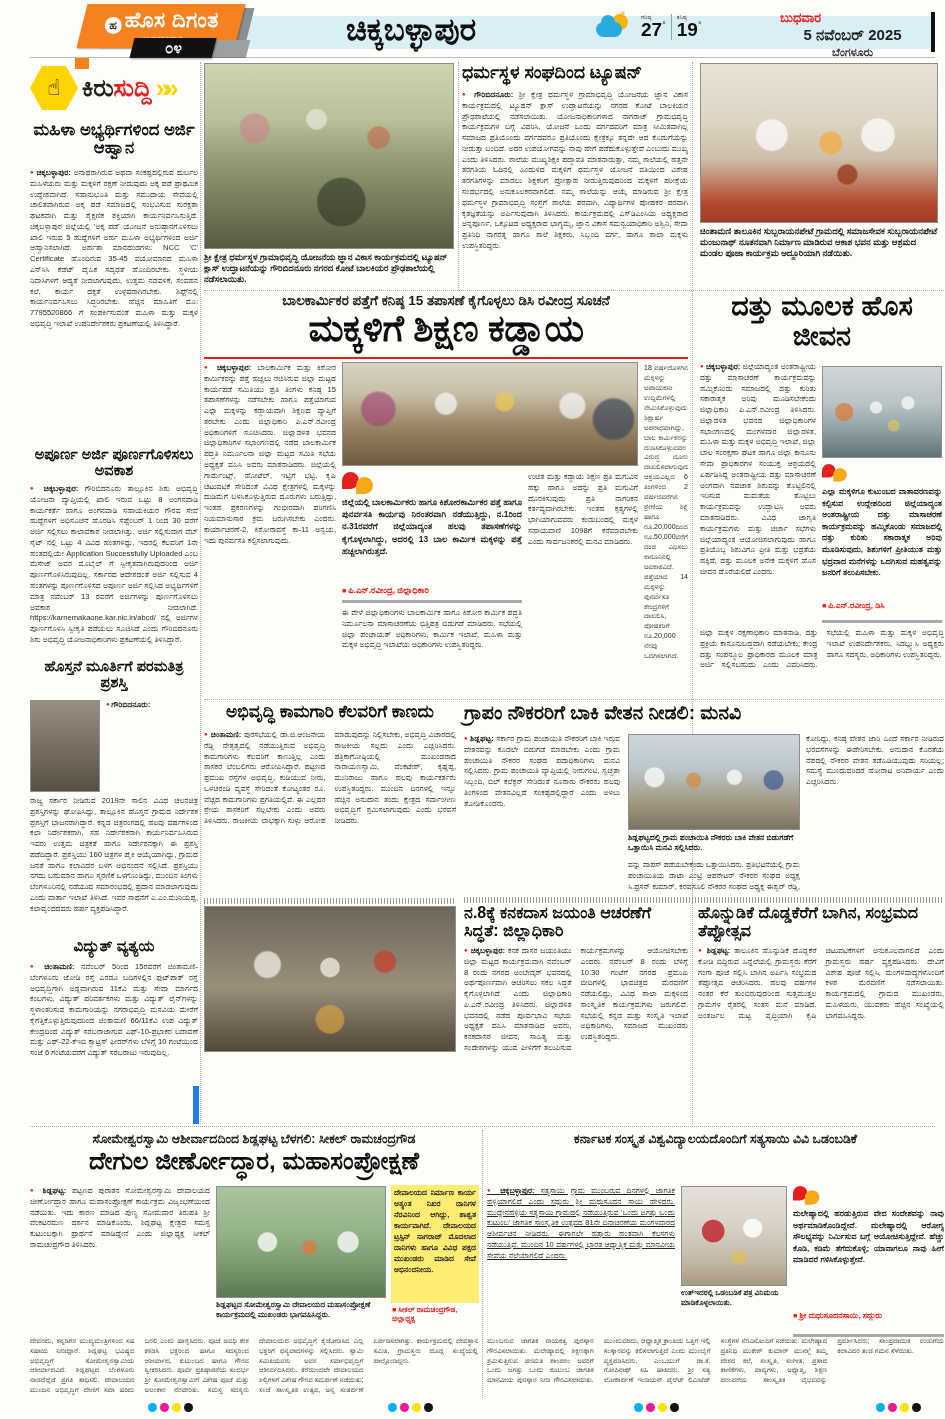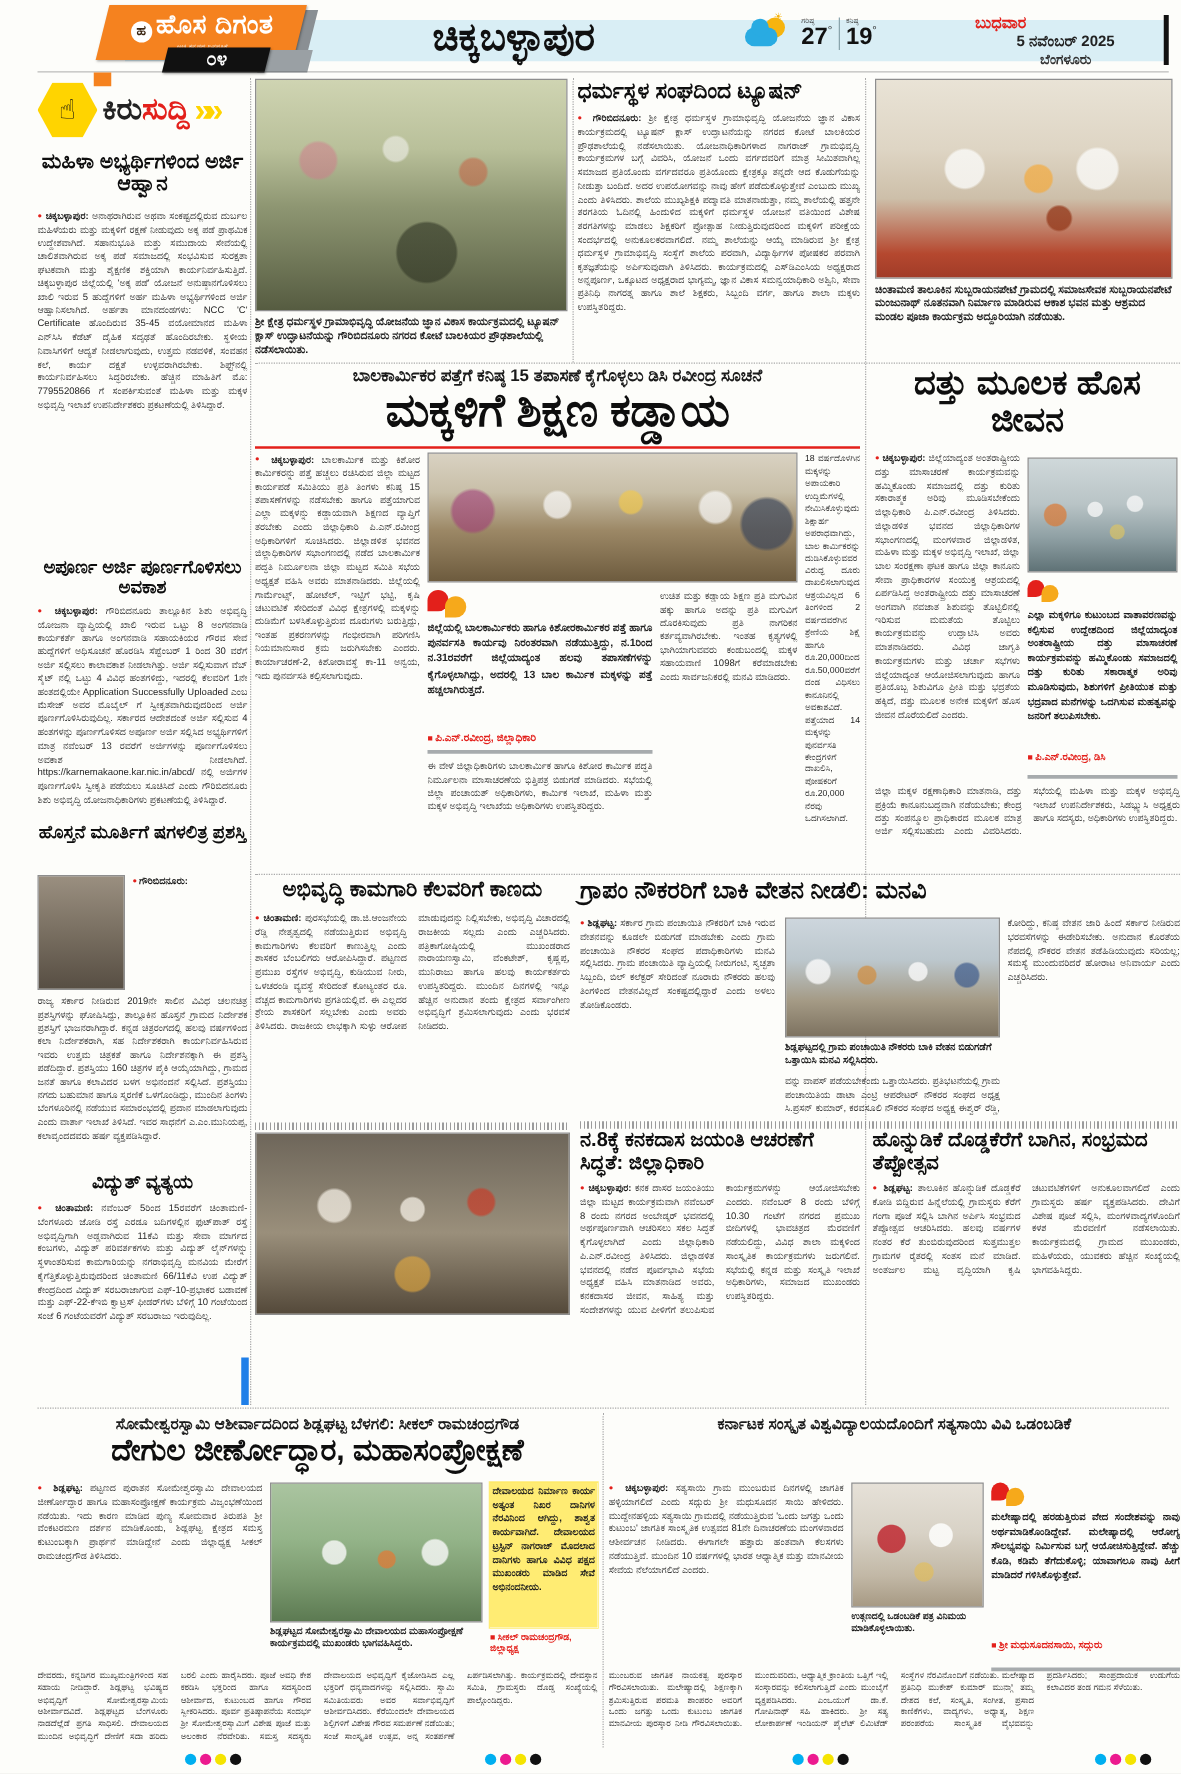--- a/index.html
+++ b/index.html
@@ -26,21 +26,21 @@
   .wx-sun{position:absolute;left:16px;top:0;width:16px;height:16px;border-radius:50%;background:#f6b40e;}
   .wx-ray{position:absolute;left:23px;top:-5px;color:#f6b40e;font-size:8px;}
   .wx-cloud{position:absolute;left:0;top:8px;width:26px;height:15px;border-radius:10px;background:#29abe2;}
   .wx-cloud::before{content:"";position:absolute;left:5px;top:-7px;width:14px;height:14px;border-radius:50%;background:#29abe2;}
   .wx-t{line-height:1;}
   .wx-lab{font-size:6px;color:#333;}
   .wx-num{font-size:19px;font-weight:800;color:#111;}
   .wx-deg{font-size:9px;vertical-align:8px;}
   .wx-div{width:1px;height:26px;background:#8aa5ad;}
   .date-day{color:#e3201b;font-size:13px;font-weight:800;text-align:left;}
-  .date-line{font-size:12px;font-weight:700;color:#222;text-align:center;}
+  .date-line{font-size:15px;font-weight:700;color:#222;text-align:center;}
   .date-city{font-size:11px;font-weight:700;color:#333;text-align:center;margin-top:2px;}
   .hdr-tick{background:#111;}
   
   .rule{background:#444;}
   .dotv{border-left:1px dotted #a9a9a9;}
   .doth{border-top:1px dotted #a9a9a9;}
   .hatch{background:repeating-linear-gradient(90deg,#9b9b9b 0 1px,transparent 1px 3px);}
   .graybar{background:#a7abad;}
   .headline{font-weight:800;color:#0e0e0e;line-height:1.12;}
   .kicker{font-weight:800;color:#1a1a1a;}
@@ -187,21 +187,21 @@
     <span class="dl" data-name="dateline">ಚಿಕ್ಕಬಳ್ಳಾಪುರ:</span>
     <span>ಅನಾಥರಾಗಿರುವ ಅಥವಾ ಸಂಕಷ್ಟದಲ್ಲಿರುವ ದುರ್ಬಲ ಮಹಿಳೆಯರು ಮತ್ತು ಮಕ್ಕಳಿಗೆ ರಕ್ಷಣೆ ನೀಡುವುದು ಅಕ್ಕ ಪಡೆ ಪ್ರಾಥಮಿಕ ಉದ್ದೇಶವಾಗಿದೆ. ಸಹಾನುಭೂತಿ ಮತ್ತು ಸಮುದಾಯ ಸೇವೆಯಲ್ಲಿ ಚಾಲಿತವಾಗಿರುವ ಅಕ್ಕ ಪಡೆ ಸಮಾಜದಲ್ಲಿ ಸಂಭವಿಸುವ ಸುರಕ್ಷತಾ ಘಟಕವಾಗಿ ಮತ್ತು ಶೈಕ್ಷಣಿಕ ಶಕ್ತಿಯಾಗಿ ಕಾರ್ಯನಿರ್ವಹಿಸುತ್ತಿದೆ. ಚಿಕ್ಕಬಳ್ಳಾಪುರ ಜಿಲ್ಲೆಯಲ್ಲಿ 'ಅಕ್ಕ ಪಡೆ' ಯೋಜನೆ ಅನುಷ್ಠಾನಗೊಳಿಸಲು ಖಾಲಿ ಇರುವ 5 ಹುದ್ದೆಗಳಿಗೆ ಅರ್ಹ ಮಹಿಳಾ ಅಭ್ಯರ್ಥಿಗಳಿಂದ ಅರ್ಜಿ ಆಹ್ವಾನಿಸಲಾಗಿದೆ. ಅರ್ಹತಾ ಮಾನದಂಡಗಳು: NCC 'C' Certificate ಹೊಂದಿರುವ 35-45 ವಯೋಮಾನದ ಮಹಿಳಾ ಎನ್‌ಸಿಸಿ ಕೆಡೆಟ್ ದೈಹಿಕ ಸದೃಢತೆ ಹೊಂದಿರಬೇಕು. ಸ್ಥಳೀಯ ನಿವಾಸಿಗಳಿಗೆ ಆದ್ಯತೆ ನೀಡಲಾಗುವುದು, ಉತ್ತಮ ನಡವಳಿಕೆ, ಸಂವಹನ ಕಲೆ, ಕಾರ್ಯ ದಕ್ಷತೆ ಉಳ್ಳವರಾಗಿರಬೇಕು. ಶಿಫ್ಟ್‌ನಲ್ಲಿ ಕಾರ್ಯನಿರ್ವಹಿಸಲು ಸಿದ್ಧರಿರಬೇಕು. ಹೆಚ್ಚಿನ ಮಾಹಿತಿಗೆ ಮೊ: 7795520866 ಗೆ ಸಂಪರ್ಕಿಸುವಂತೆ ಮಹಿಳಾ ಮತ್ತು ಮಕ್ಕಳ ಅಭಿವೃದ್ಧಿ ಇಲಾಖೆ ಉಪನಿರ್ದೇಶಕರು ಪ್ರಕಟಣೆಯಲ್ಲಿ ತಿಳಿಸಿದ್ದಾರೆ.</span>
   </div>
 
   <div class="abs headline" style="left:30px;top:446px;width:168px;font-size:14.5px;text-align:center;" data-name="article-headline">ಅಪೂರ್ಣ ಅರ್ಜಿ ಪೂರ್ಣಗೊಳಿಸಲು ಅವಕಾಶ</div>
   <div class="abs body-txt" style="left:30px;top:484px;width:168px;height:168px;" data-name="article-body">
     <span class="dl" data-name="dateline">ಚಿಕ್ಕಬಳ್ಳಾಪುರ:</span>
     <span>ಗೌರಿಬಿದನೂರು ತಾಲ್ಲೂಕಿನ ಶಿಶು ಅಭಿವೃದ್ಧಿ ಯೋಜನಾ ವ್ಯಾಪ್ತಿಯಲ್ಲಿ ಖಾಲಿ ಇರುವ ಒಟ್ಟು 8 ಅಂಗನವಾಡಿ ಕಾರ್ಯಕರ್ತೆ ಹಾಗೂ ಅಂಗನವಾಡಿ ಸಹಾಯಕಿಯರ ಗೌರವ ಸೇವೆ ಹುದ್ದೆಗಳಿಗೆ ಅಧಿಸೂಚನೆ ಹೊರಡಿಸಿ ಸೆಪ್ಟೆಂಬರ್ 1 ರಿಂದ 30 ವರೆಗೆ ಅರ್ಜಿ ಸಲ್ಲಿಸಲು ಕಾಲಾವಕಾಶ ನೀಡಲಾಗಿತ್ತು. ಅರ್ಜಿ ಸಲ್ಲಿಸುವಾಗ ವೆಬ್ ಸೈಟ್ ನಲ್ಲಿ ಒಟ್ಟು 4 ವಿವಿಧ ಹಂತಗಳಿದ್ದು, ಇದರಲ್ಲಿ ಕೆಲವರಿಗೆ 1ನೇ ಹಂತದಲ್ಲಿಯೇ Application Successfully Uploaded ಎಂಬ ಮೆಸೇಜ್ ಅವರ ಮೊಬೈಲ್ ಗೆ ಸ್ವೀಕೃತವಾಗಿರುವುದರಿಂದ ಅರ್ಜಿ ಪೂರ್ಣಗೊಳಿಸಿರುವುದಿಲ್ಲ. ಸರ್ಕಾರದ ಆದೇಶದಂತೆ ಅರ್ಜಿ ಸಲ್ಲಿಸುವ 4 ಹಂತಗಳನ್ನು ಪೂರ್ಣಗೊಳಿಸದ ಅಪೂರ್ಣ ಅರ್ಜಿ ಸಲ್ಲಿಸಿದ ಅಭ್ಯರ್ಥಿಗಳಿಗೆ ಮಾತ್ರ ನವೆಂಬರ್ 13 ರವರೆಗೆ ಅರ್ಜಿಗಳನ್ನು ಪೂರ್ಣಗೊಳಿಸಲು ಅವಕಾಶ ನೀಡಲಾಗಿದೆ. https://karnemakaone.kar.nic.in/abcd/ ನಲ್ಲಿ ಅರ್ಜಿಗಳ ಪೂರ್ಣಗೊಳಿಸಿ ಸ್ವೀಕೃತಿ ಪಡೆಯಲು ಸೂಚಿಸಿದೆ ಎಂದು ಗೌರಿಬಿದನೂರು ಶಿಶು ಅಭಿವೃದ್ಧಿ ಯೋಜನಾಧಿಕಾರಿಗಳು ಪ್ರಕಟಣೆಯಲ್ಲಿ ತಿಳಿಸಿದ್ದಾರೆ.</span>
   </div>
 
-  <div class="abs headline" style="left:30px;top:658px;width:168px;font-size:14.5px;text-align:center;" data-name="article-headline">ಹೊಸ್ತನೆ ಮೂರ್ತಿಗೆ ಷಗಳಲಿತ್ರ ಪ್ರಶಸ್ತಿ</div>
+  <div class="abs headline" style="left:30px;top:658px;width:168px;font-size:14.5px;text-align:center;" data-name="article-headline">ಹೊಸ್ತನೆ ಮೂರ್ತಿಗೆ ಪರಮತಿತ್ರ ಪ್ರಶಸ್ತಿ</div>
   <div class="abs photo ph9" style="left:30px;top:700px;width:70px;height:92px;" data-name="photo-award-portrait"></div>
   <div class="abs body-txt" style="left:106px;top:700px;width:92px;height:92px;" data-name="article-body">
     <span class="dl" data-name="dateline">ಗೌರಿಬಿದನೂರು:</span>
   </div>
   <div class="abs body-txt" style="left:30px;top:796px;width:168px;height:140px;" data-name="article-body">ರಾಜ್ಯ ಸರ್ಕಾರ ನೀಡಿರುವ 2019ನೇ ಸಾಲಿನ ವಿವಿಧ ಚಲನಚಿತ್ರ ಪ್ರಶಸ್ತಿಗಳನ್ನು ಘೋಷಿಸಿದ್ದು, ತಾಲ್ಲೂಕಿನ ಹೊಸ್ತನೆ ಗ್ರಾಮದ ನಿರ್ದೇಶಕ ಪ್ರಶಸ್ತಿಗೆ ಭಾಜನರಾಗಿದ್ದಾರೆ. ಕನ್ನಡ ಚಿತ್ರರಂಗದಲ್ಲಿ ಹಲವು ವರ್ಷಗಳಿಂದ ಕಲಾ ನಿರ್ದೇಶಕರಾಗಿ, ಸಹ ನಿರ್ದೇಶಕರಾಗಿ ಕಾರ್ಯನಿರ್ವಹಿಸಿರುವ ಇವರು ಉತ್ತಮ ಚಿತ್ರಕತೆ ಹಾಗೂ ನಿರ್ದೇಶನಕ್ಕಾಗಿ ಈ ಪ್ರಶಸ್ತಿ ಪಡೆದಿದ್ದಾರೆ. ಪ್ರಶಸ್ತಿಯು 160 ಚಿತ್ರಗಳ ಪೈಕಿ ಆಯ್ಕೆಯಾಗಿದ್ದು, ಗ್ರಾಮದ ಜನತೆ ಹಾಗೂ ಕಲಾವಿದರ ಬಳಗ ಅಭಿನಂದನೆ ಸಲ್ಲಿಸಿದೆ. ಪ್ರಶಸ್ತಿಯು ನಗದು ಬಹುಮಾನ ಹಾಗೂ ಸ್ಮರಣಿಕೆ ಒಳಗೊಂಡಿದ್ದು, ಮುಂದಿನ ತಿಂಗಳು ಬೆಂಗಳೂರಿನಲ್ಲಿ ನಡೆಯುವ ಸಮಾರಂಭದಲ್ಲಿ ಪ್ರದಾನ ಮಾಡಲಾಗುವುದು ಎಂದು ವಾರ್ತಾ ಇಲಾಖೆ ತಿಳಿಸಿದೆ. ಇವರ ಸಾಧನೆಗೆ ಎ.ಎಂ.ಮುನಿಯಪ್ಪ, ಕಲಾವೃಂದದವರು ಹರ್ಷ ವ್ಯಕ್ತಪಡಿಸಿದ್ದಾರೆ.</div>
 
   <div class="abs headline" style="left:30px;top:938px;width:168px;font-size:15px;text-align:center;" data-name="article-headline">ವಿದ್ಯುತ್ ವ್ಯತ್ಯಯ</div>
   <div class="abs body-txt" style="left:30px;top:962px;width:168px;height:158px;" data-name="article-body">
     <span class="dl" data-name="dateline">ಚಿಂತಾಮಣಿ:</span>
     <span>ನವೆಂಬರ್ 5ರಿಂದ 15ರವರೆಗೆ ಚಿಂತಾಮಣಿ-ಬೆಂಗಳೂರು ಜೋಡಿ ರಸ್ತೆ ಎರಡೂ ಬದಿಗಳಲ್ಲಿನ ಫುಟ್‌ಪಾತ್ ರಸ್ತೆ ಅಭಿವೃದ್ಧಿಗಾಗಿ ಅಡ್ಡವಾಗಿರುವ 11ಕೆವಿ ಮತ್ತು ಸೇವಾ ಮಾರ್ಗದ ಕಂಬಗಳು, ವಿದ್ಯುತ್ ಪರಿವರ್ತಕಗಳು ಮತ್ತು ವಿದ್ಯುತ್ ಲೈನ್‌ಗಳನ್ನು ಸ್ಥಳಾಂತರಿಸುವ ಕಾಮಗಾರಿಯನ್ನು ನಗರಾಭಿವೃದ್ಧಿ ಮನವಿಯ ಮೇರೆಗೆ ಕೈಗೆತ್ತಿಕೊಳ್ಳುತ್ತಿರುವುದರಿಂದ ಚಿಂತಾಮಣಿ 66/11ಕೆವಿ ಉಪ ವಿದ್ಯುತ್ ಕೇಂದ್ರದಿಂದ ವಿದ್ಯುತ್ ಸರಬರಾಜಾಗುವ ಎಫ್-10-ಪ್ರಭಾಕರ ಬಡಾವಣೆ ಮತ್ತು ಎಫ್-22-ಕೆಇಬಿ ಕ್ವಾಟ್ರಸ್ ಫೀಡರ್‌ಗಳು ಬೆಳಿಗ್ಗೆ 10 ಗಂಟೆಯಿಂದ ಸಂಜೆ 6 ಗಂಟೆಯವರೆಗೆ ವಿದ್ಯುತ್ ಸರಬರಾಜು ಇರುವುದಿಲ್ಲ.</span>
@@ -305,26 +305,26 @@
     <div class="qtext hl-line" style="height:116px;font-size:7.6px;padding:1px 2px;" data-name="highlight-text">ದೇವಾಲಯದ ನಿರ್ಮಾಣ ಕಾರ್ಯ ಅತ್ಯಂತ ನಿಖರ ದಾನಿಗಳ ನೆರವಿನಿಂದ ಆಗಿದ್ದು, ಶಾಶ್ವತ ಕಾರ್ಯವಾಗಿದೆ. ದೇವಾಲಯದ ಟ್ರಸ್ಟಿನ್ ನಾಗರಾಜ್ ಮೊದಲಾದ ದಾನಿಗಳು ಹಾಗೂ ವಿವಿಧ ಪಕ್ಷದ ಮುಖಂಡರು ಮಾಡಿದ ಸೇವೆ ಅಭಿನಂದನೀಯ.</div>
     <div class="qattr" style="font-size:7.4px;" data-name="highlight-attribution">ಸೀಕಲ್ ರಾಮಚಂದ್ರಗೌಡ, ಜಿಲ್ಲಾಧ್ಯಕ್ಷ</div>
   </div>
   <div class="abs body-txt c4" style="left:30px;top:1336px;width:448px;height:62px;font-size:6.9px;" data-name="article-body">
     <span>ದೇವರದು, ಕನ್ನಡಿಗರ ಮುಖ್ಯಮಂತ್ರಿಗಳಿಂದ ಸಹ ಸಹಾಯ ನೀಡಿದ್ದಾರೆ. ಶಿಡ್ಲಘಟ್ಟ ಭವಿಷ್ಯದ ಅಭಿವೃದ್ಧಿಗೆ ಸೋಮೇಶ್ವರಸ್ವಾಮಿಯ ಆಶೀರ್ವಾದವಿದೆ. ಶಿಡ್ಲಘಟ್ಟದ ಬೆಂಗಳೂರು ನಾಡದೆಲ್ಲೆಡೆ ಪ್ರಗತಿ ಸಾಧಿಸಲಿ. ದೇವಾಲಯದ ಮುಂದಿನ ಅಭಿವೃದ್ಧಿಗೆ ದೇಣಿಗೆ ಸದಾ ಹರಿದು ಬರಲಿ ಎಂದು ಹಾರೈಸಿದರು.</span>
     <span>ಪೂಜೆ ಅವಧಿ ಕೇಶ ಕಠಡಿಸಿ ಭಕ್ತರಿಂದ ಹಾಗೂ ಸದಸ್ಯರಿಂದ ಆಶೀರ್ವಾದ, ಕುಟುಂಬದ ಹಾಗೂ ಗೌರವ ಸ್ವೀಕರಿಸಿದರು. ಪೂರ್ವ ಪ್ರತಿಷ್ಠಾಪನೆಯ ಸಂದರ್ಭ ಶ್ರೀ ಸೋಮೇಶ್ವರಸ್ವಾಮಿಗೆ ವಿಶೇಷ ಪೂಜೆ ಮತ್ತು ಅಲಂಕಾರ ನೆರವೇರಿತು. ಸಮಸ್ತ ಸದಸ್ಯರು ದೇವಾಲಯದ ಅಭಿವೃದ್ಧಿಗೆ ಕೈಜೋಡಿಸಿದ ಎಲ್ಲ ಭಕ್ತರಿಗೆ ಧನ್ಯವಾದಗಳನ್ನು ಸಲ್ಲಿಸಿದರು.</span>
     <span>ಸ್ವಾಮಿ ಸಮಿತಿಯವರು ಅವರ ಸರ್ವಾಭಿವೃದ್ಧಿಗೆ ಆಶೀರ್ವದಿಸಿದರು. ಕೆರೆಯಿಂದಲೇ ದೇವಾಲಯದ ಶಿಲ್ಪಿಗಳಿಗೆ ವಿಶೇಷ ಗೌರವ ಸಮರ್ಪಣೆ ನಡೆಯಿತು; ಸಂಜೆ ಸಾಂಸ್ಕೃತಿಕ ಉತ್ಸವ, ಅನ್ನ ಸಂತರ್ಪಣೆ ಏರ್ಪಡಿಸಲಾಗಿತ್ತು. ಕಾರ್ಯಕ್ರಮದಲ್ಲಿ ದೇವಸ್ಥಾನ ಸಮಿತಿ, ಗ್ರಾಮಸ್ಥರು ದೊಡ್ಡ ಸಂಖ್ಯೆಯಲ್ಲಿ ಪಾಲ್ಗೊಂಡಿದ್ದರು.</span>
   </div>
 
   <div class="abs kicker" style="left:487px;top:1132px;width:457px;font-size:12.5px;text-align:center;" data-name="kicker">ಕರ್ನಾಟಕ ಸಂಸ್ಕೃತ ವಿಶ್ವವಿದ್ಯಾಲಯದೊಂದಿಗೆ ಸತ್ಯಸಾಯಿ ವಿವಿ ಒಡಂಬಡಿಕೆ</div>
-  <div class="abs body-txt" style="left:487px;top:1186px;width:188px;height:142px;" data-name="article-body">
+  <div class="abs body-txt" style="left:487px;top:1186px;width:188px;height:142px;text-decoration:underline;" data-name="article-body">
     <span class="dl" data-name="dateline">ಚಿಕ್ಕಬಳ್ಳಾಪುರ:</span>
     <span>ಸತ್ಯಸಾಯಿ ಗ್ರಾಮ ಮುಂಬರುವ ದಿನಗಳಲ್ಲಿ ಜಾಗತಿಕ ಹಳ್ಳಿಯಾಗಲಿದೆ ಎಂದು ಸದ್ಗುರು ಶ್ರೀ ಮಧುಸೂದನ ಸಾಯಿ ಹೇಳಿದರು. ಮುದ್ದೇನಹಳ್ಳಿಯ ಸತ್ಯಸಾಯಿ ಗ್ರಾಮದಲ್ಲಿ ನಡೆಯುತ್ತಿರುವ 'ಒಂದು ಜಗತ್ತು ಒಂದು ಕುಟುಂಬ' ಜಾಗತಿಕ ಸಾಂಸ್ಕೃತಿಕ ಉತ್ಸವದ 81ನೇ ದಿನಾಚರಣೆಯ ಮಂಗಳವಾರದ ಆಶೀರ್ವಚನ ನೀಡಿದರು. ಈಗಾಗಲೇ ಹತ್ತಾರು ಹಂತವಾಗಿ ಕೆಲಸಗಳು ನಡೆಯುತ್ತಿವೆ. ಮುಂದಿನ 10 ವರ್ಷಗಳಲ್ಲಿ ಭಾರತ ಆಧ್ಯಾತ್ಮಿಕ ಮತ್ತು ಮಾನವೀಯ ಸೇವೆಯ ನೆಲೆಯಾಗಲಿದೆ ಎಂದರು.</span>
   </div>
   <div class="abs photo ph8" style="left:681px;top:1186px;width:106px;height:100px;" data-name="photo-mou-exchange"></div>
-  <div class="abs cap" style="left:681px;top:1288px;width:106px;height:40px;font-size:7.4px;" data-name="photo-caption">ಉತ್ಗಣದಲ್ಲಿ ಒಡಂಬಡಿಕೆ ಪತ್ರ ವಿನಿಮಯ ಮಾಡಿಕೊಳ್ಳಲಾಯಿತು.</div>
+  <div class="abs cap" style="left:681px;top:1288px;width:106px;height:40px;font-size:7.4px;" data-name="photo-caption">ಉತ್ಇದರಲ್ಲಿ ಒಡಂಬಡಿಕೆ ಪತ್ರ ವಿನಿಮಯ ಮಾಡಿಕೊಳ್ಳಲಾಯಿತು.</div>
   <div class="abs" style="left:793px;top:1186px;width:151px;height:146px;" data-name="pull-quote">
     <div class="qicon" style="transform:scale(.85);transform-origin:left top;" data-name="quote-icon">
         <i class="r"></i>
         <i class="y"></i>
       </div>
     <div class="qtext" style="height:100px;font-size:8px;" data-name="quote-text">ಮಲೇಷ್ಯಾದಲ್ಲಿ ಹರಡುತ್ತಿರುವ ವೇದ ಸಂದೇಶವನ್ನು ನಾವು ಅರ್ಥಮಾಡಿಕೊಂಡಿದ್ದೇವೆ. ಮಲೇಷ್ಯಾದಲ್ಲಿ ಆರೋಗ್ಯ ಸೌಲಭ್ಯವನ್ನು ನಿರ್ಮಿಸುವ ಬಗ್ಗೆ ಆಯೋಚಿಸುತ್ತಿದ್ದೇವೆ. ಹೆಚ್ಚು ಕೊಡಿ, ಕಡಿಮೆ ತೆಗೆದುಕೊಳ್ಳಿ; ಯಾವಾಗಲೂ ನಾವು ಹೀಗೆ ಮಾಡಿದರೆ ಗಳಿಸಿಕೊಳ್ಳುತ್ತೇವೆ.</div>
     <div class="qattr" style="font-size:8px;" data-name="quote-attribution">ಶ್ರೀ ಮಧುಸೂದನಸಾಯಿ, ಸದ್ಗುರು</div>
   </div>
   <div class="abs graybar" style="left:793px;top:1334px;width:151px;height:3px;" data-name="quote-underbar"></div>
   <div class="abs body-txt c4" style="left:487px;top:1336px;width:457px;height:62px;font-size:6.9px;" data-name="article-body">

